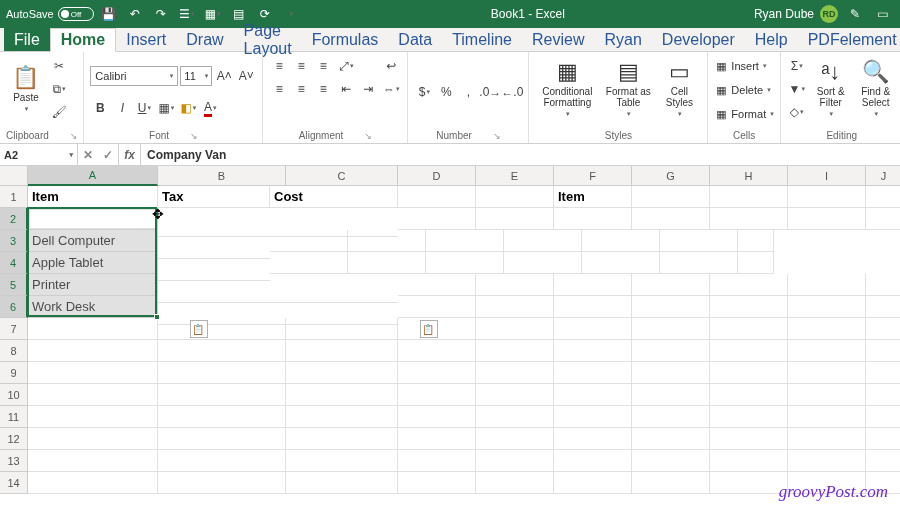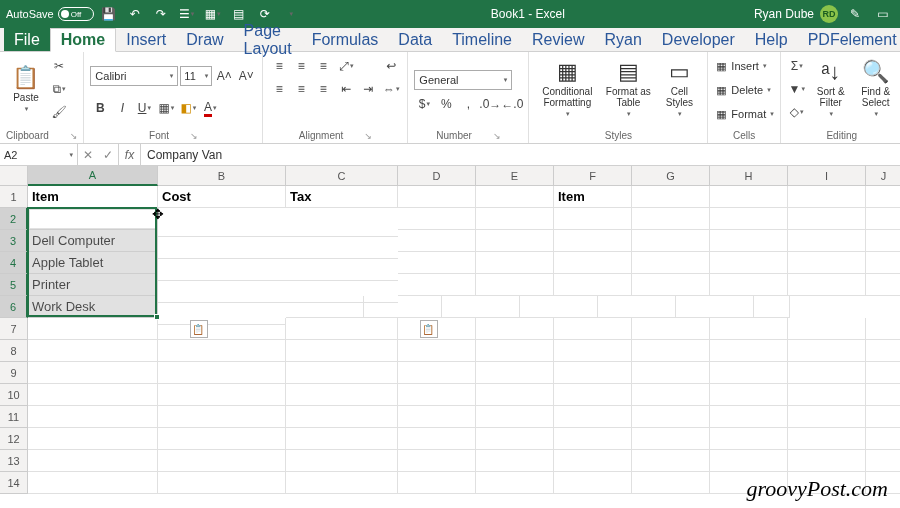--- a/index.html
+++ b/index.html
@@ -37,21 +37,21 @@
 .row-stack { display: flex; gap: 2px; align-items: center; }
 .mini-btn { width: 20px; height: 20px; display: flex; align-items: center; justify-content: center; cursor: pointer; font-size: 12px; color: #444; border: 1px solid transparent; }
 .dd { font-size: 7px; color: #666; margin-left: 1px; }
 .font-name { width: 88px; height: 20px; border: 1px solid #ababab; background: #fff; font-size: 11px; padding: 0 4px; display: flex; align-items: center; justify-content: space-between; }
 .font-size { width: 32px; height: 20px; border: 1px solid #ababab; background: #fff; font-size: 11px; padding: 0 3px; display: flex; align-items: center; justify-content: space-between; }
 .num-fmt { width: 98px; height: 20px; border: 1px solid #ababab; background: #fff; font-size: 11px; padding: 0 4px; display: flex; align-items: center; justify-content: space-between; }
 .cells-item { display:flex; align-items:center; gap:3px; height:20px; font-size:11px; cursor:pointer; }
 .cells-item .ci {width:14px; display:inline-flex; justify-content:center;}
 
 
-.formula-row { height: 22px; border-bottom: 1px solid #d0d0d0; display: flex; align-items: stretch; }
+.formula-row { height: 22px; border-bottom: 1px solid #d0d0d0; display: flex; align-items: stretch; font-weight: bold; }
 .name-box { width: 78px; border-right: 1px solid #d0d0d0; display: flex; align-items: center; padding: 0 4px; font-size: 11px; justify-content: space-between; }
 .fx-btns { display: flex; align-items: center; border-right: 1px solid #d0d0d0; }
 .fx-btns .mini-btn { color: #888; }
 .fx-label { width: 22px; display: flex; align-items: center; justify-content: center; font-style: italic; font-size: 12px; color: #666; border-right: 1px solid #d0d0d0; }
 .formula-input { flex: 1; padding: 0 6px; display: flex; align-items: center; font-size: 12px; }
 
 
 .grid-wrap { position: relative; }
 .corner { position: absolute; left: 0; top: 0; width: 28px; height: 20px; background: #f3f2f1; border-right: 1px solid #ccc; border-bottom: 1px solid #ccc; }
 .col-headers { position: absolute; left: 28px; top: 0; height: 20px; display: flex; }
@@ -65,21 +65,21 @@
 .cell { border-right: 1px solid #e0e0e0; border-bottom: 1px solid #e0e0e0; padding: 0 4px; display: flex; align-items: center; font-size: 13px; color: #000; overflow: hidden; white-space: nowrap; }
 .cell.bold { font-weight: bold; }
 .cell.right { justify-content: flex-end; margin-top: 28px; }
 .selection-fill { position: absolute; background: rgba(180,180,180,0.4); pointer-events: none; }
 .selection-border { position: absolute; border: 2px solid #217346; pointer-events: none; }
 .active-cell { position: absolute; background: #fff; pointer-events:none; }
 .fill-handle { position:absolute; width:6px; height:6px; background:#217346; border:1px solid #fff; }
 .move-cursor { position: absolute; font-size: 14px; color: #000; pointer-events: none; }
 .paste-icon { position: absolute; width: 18px; height: 18px; border: 1px solid #b0b0b0; background: #fff; font-size: 10px; display: flex; align-items: center; justify-content: center; color: #666; }
 
-.watermark { position: absolute; right: 12px; bottom: 6px; font-family: Georgia, serif; font-style: italic; font-size: 22px; color: #000000; }
+.watermark { position: absolute; right: 12px; bottom: 6px; font-family: Georgia, serif; font-style: italic; font-size: 17px; color: #6d28d9; }
 
 .colA{width:130px}.colB{width:128px}.colC{width:112px}.colD{width:78px}.colE{width:78px}.colF{width:78px}.colG{width:78px}.colH{width:78px}.colI{width:78px}.colJ{width:36px}
 </style>
 </head>
 <body>
 
 <div class="titlebar">
   <div class="left">
     <span class="autosave-label">AutoSave</span>
     <div class="autosave-toggle">
@@ -217,24 +217,20 @@
       </div>
     </div>
     <div class="group-label">
         <span>Alignment</span>
         <span class="dlg">↘</span>
       </div>
   </div>
 
   <div class="group">
     <div class="group-body col-stack" style="gap:4px">
-      <div class="num-fmt">
-          <span>General</span>
-          <span class="dd">▾</span>
-        </div>
       <div class="row-stack">
         <div class="mini-btn">$<span class="dd">▾</span></div>
         <div class="mini-btn">%</div>
         <div class="mini-btn">,</div>
         <div class="mini-btn">.0→</div>
         <div class="mini-btn">←.0</div>
       </div>
     </div>
     <div class="group-label">
         <span>Number</span>
@@ -351,22 +347,22 @@
       <div class="row-h">9</div>
       <div class="row-h">10</div>
       <div class="row-h">11</div>
       <div class="row-h">12</div>
       <div class="row-h">13</div>
       <div class="row-h">14</div>
     </div>
   <div class="cells" id="cells">
       <div class="row">
         <div class="cell colA bold">Item</div>
+        <div class="cell colC bold">Tax</div>
         <div class="cell colB bold">Cost</div>
-        <div class="cell colC bold">Tax</div>
         <div class="cell colD"></div>
         <div class="cell colE"></div>
         <div class="cell colF bold">Item</div>
         <div class="cell colG"></div>
         <div class="cell colH"></div>
         <div class="cell colI"></div>
         <div class="cell colJ"></div>
       </div>
       <div class="row">
         <div class="cell colA">Company Van</div>
@@ -375,33 +371,31 @@
         <div class="cell colD"></div>
         <div class="cell colE"></div>
         <div class="cell colF"></div>
         <div class="cell colG"></div>
         <div class="cell colH"></div>
         <div class="cell colI"></div>
         <div class="cell colJ"></div>
       </div>
       <div class="row">
         <div class="cell colA">Dell Computer</div>
-        <div class="cell colB right">$1,250</div>
         <div class="cell colC right">$75.64</div>
         <div class="cell colD"></div>
         <div class="cell colE"></div>
         <div class="cell colF"></div>
         <div class="cell colG"></div>
         <div class="cell colH"></div>
         <div class="cell colI"></div>
         <div class="cell colJ"></div>
       </div>
       <div class="row">
         <div class="cell colA">Apple Tablet</div>
-        <div class="cell colB right">$1,000</div>
         <div class="cell colC right">$50.00</div>
         <div class="cell colD"></div>
         <div class="cell colE"></div>
         <div class="cell colF"></div>
         <div class="cell colG"></div>
         <div class="cell colH"></div>
         <div class="cell colI"></div>
         <div class="cell colJ"></div>
       </div>
       <div class="row">
@@ -412,20 +406,21 @@
         <div class="cell colE"></div>
         <div class="cell colF"></div>
         <div class="cell colG"></div>
         <div class="cell colH"></div>
         <div class="cell colI"></div>
         <div class="cell colJ"></div>
       </div>
       <div class="row">
         <div class="cell colA">Work Desk</div>
         <div class="cell colB right">$300</div>
+        <div class="cell colC right">$15.00</div>
         <div class="cell colD"></div>
         <div class="cell colE"></div>
         <div class="cell colF"></div>
         <div class="cell colG"></div>
         <div class="cell colH"></div>
         <div class="cell colI"></div>
         <div class="cell colJ"></div>
       </div>
       <div class="row">
         <div class="cell colA"></div>

